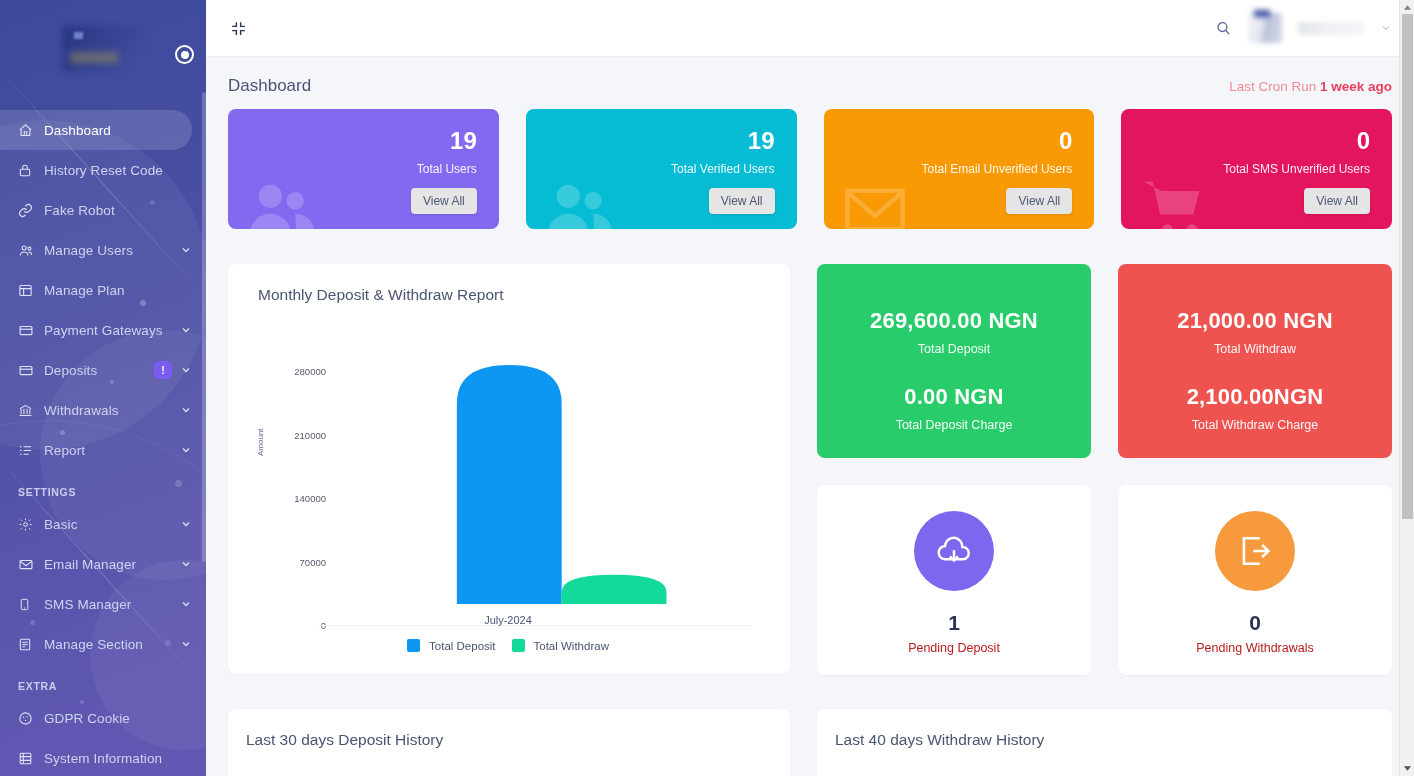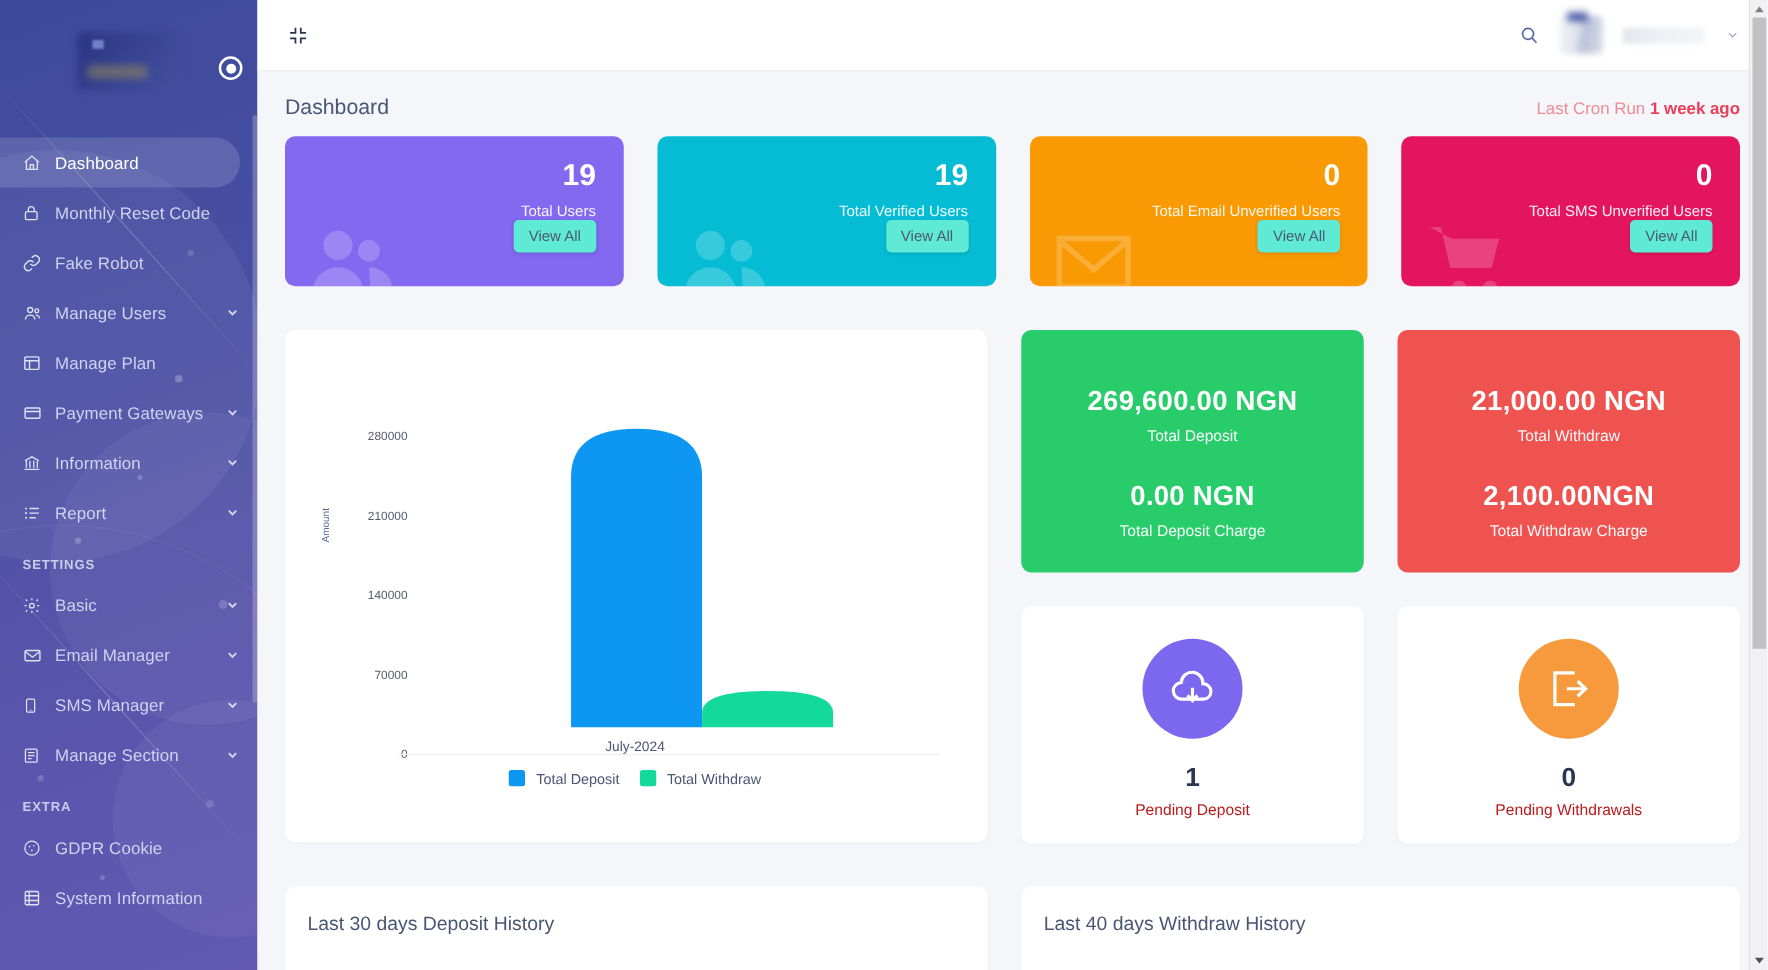--- a/index.html
+++ b/index.html
@@ -122,21 +122,21 @@
   .cron b { color: #e8405a; font-weight: 700; }
 
   .row { display: flex; gap: 27px; }
   .stat-card {
     flex: 1; height: 120px; border-radius: 8px; position: relative; overflow: hidden;
     padding: 20px 22px 0 0; color: #fff; text-align: right;
   }
   .stat-card .num { font-size: 24px; font-weight: 700; line-height: 1; }
   .stat-card .cap { font-size: 12px; margin-top: 9px; opacity: .92; }
   .stat-card .view {
-    display: inline-block; background: #5eead4; color: #4c5875;
+    display: inline-block; margin-top: 12px; background: #e5e5e5; color: #4c5875;
     border-radius: 4px; font-size: 12px; padding: 6px 12px; cursor: pointer;
     box-shadow: 0 1px 3px rgba(0,0,0,.12);
   }
   .stat-bg { position: absolute; left: 12px; bottom: -14px; opacity: .2; pointer-events: none; }
   .c-purple { background: #8368f0; }
   .c-cyan   { background: #05bcd4; }
   .c-orange { background: #f99a04; }
   .c-pink   { background: #e4155f; }
 
   .row2 { display: flex; gap: 27px; margin-top: 35px; }
@@ -249,21 +249,21 @@
         <span class="lbl">Dashboard</span>
       </div>
 
       <div class="nav-item">
         <span class="ico">
           <svg width="14" height="15" viewBox="0 0 24 24" fill="none" stroke="currentColor" stroke-width="1.8">
               <rect x="4" y="10" width="16" height="11" rx="2"></rect>
               <path d="M8 10V7a4 4 0 0 1 8 0v3"></path>
             </svg>
         </span>
-        <span class="lbl">Monthly Reset Code</span>
+        <span class="lbl">History Reset Code</span>
       </div>
 
       <div class="nav-item">
         <span class="ico">
           <svg width="15" height="15" viewBox="0 0 24 24" fill="none" stroke="currentColor" stroke-width="1.8">
               <path d="M10 13a5 5 0 0 0 7.5.5l3-3a5 5 0 0 0-7-7l-1.7 1.7"></path>
               <path d="M14 11a5 5 0 0 0-7.5-.5l-3 3a5 5 0 0 0 7 7l1.7-1.7"></path>
             </svg>
         </span>
         <span class="lbl">Fake Robot</span>
@@ -300,30 +300,43 @@
               <rect x="2.5" y="5.5" width="19" height="13" rx="1.5"></rect>
               <path d="M2.5 10h19"></path>
             </svg>
         </span>
         <span class="lbl">Payment Gateways</span>
         <svg class="chev" viewBox="0 0 24 24" fill="none" stroke="currentColor" stroke-width="3">
             <path d="M6 9l6 6 6-6"></path>
           </svg>
       </div>
 
+      <div class="nav-item">
+        <span class="ico">
+          <svg width="16" height="15" viewBox="0 0 24 24" fill="none" stroke="currentColor" stroke-width="1.8">
+              <rect x="2.5" y="5.5" width="19" height="13" rx="1.5"></rect>
+              <path d="M2.5 10h19"></path>
+            </svg>
+        </span>
+        <span class="lbl">Deposits</span>
+        <span class="badge-warn">!</span>
+        <svg class="chev" viewBox="0 0 24 24" fill="none" stroke="currentColor" stroke-width="3">
+            <path d="M6 9l6 6 6-6"></path>
+          </svg>
+      </div>
 
       <div class="nav-item">
         <span class="ico">
           <svg width="15" height="15" viewBox="0 0 24 24" fill="none" stroke="currentColor" stroke-width="1.7">
               <path d="M3 9l9-5 9 5"></path>
               <path d="M5 9v9M9.5 9v9M14.5 9v9M19 9v9"></path>
               <path d="M2.5 20h19"></path>
             </svg>
         </span>
-        <span class="lbl">Information</span>
+        <span class="lbl">Withdrawals</span>
         <svg class="chev" viewBox="0 0 24 24" fill="none" stroke="currentColor" stroke-width="3">
             <path d="M6 9l6 6 6-6"></path>
           </svg>
       </div>
 
       <div class="nav-item">
         <span class="ico">
           <svg width="15" height="15" viewBox="0 0 24 24" fill="none" stroke="currentColor" stroke-width="1.8">
               <path d="M9 6h12M9 12h12M9 18h8"></path>
               <circle cx="4.5" cy="6" r="1.3" fill="currentColor" stroke="none"></circle>
@@ -500,20 +513,21 @@
           <div class="num">0</div>
           <div class="cap">Total SMS Unverified Users</div>
           <div class="view">View All</div>
         </div>
 
       </div>
 
       <div class="row2">
 
         <div class="chart-card">
+          <div class="chart-title">Monthly Deposit &amp; Withdraw Report</div>
           <div class="chart-wrap">
 
             <div class="yaxis-title" style="top:140px;">Amount</div>
 
             <div class="ylab" style="top:50px;">280000</div>
             <div class="ylab" style="top:114px;">210000</div>
             <div class="ylab" style="top:177px;">140000</div>
             <div class="ylab" style="top:241px;">70000</div>
             <div class="ylab" style="top:304px;">0</div>
 

